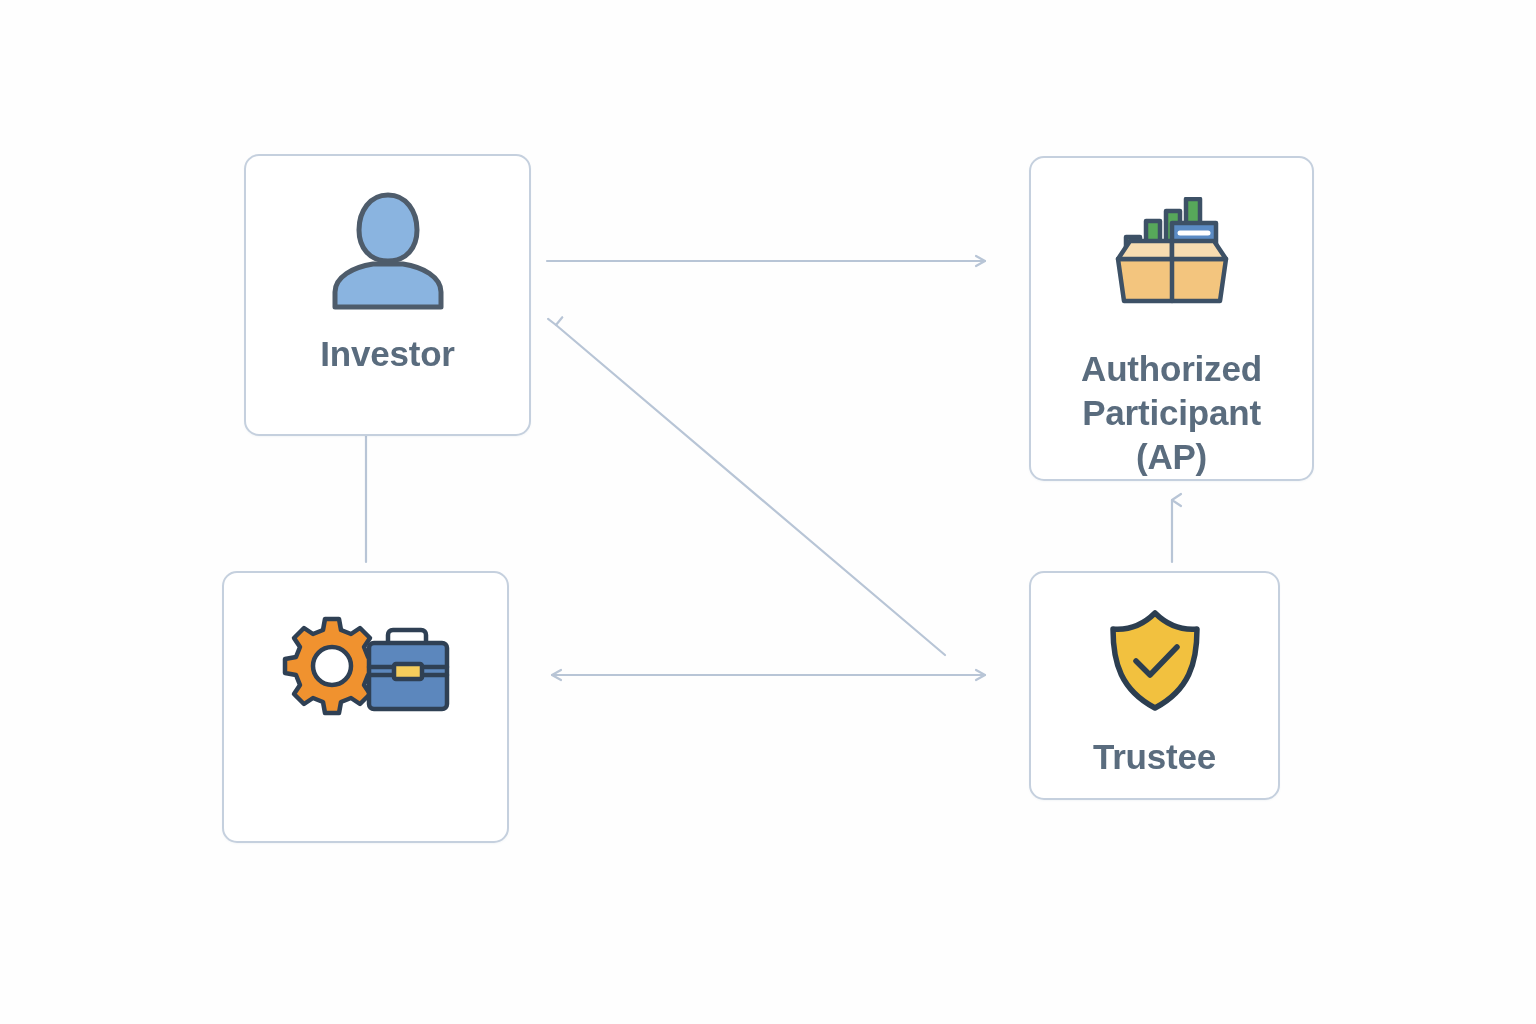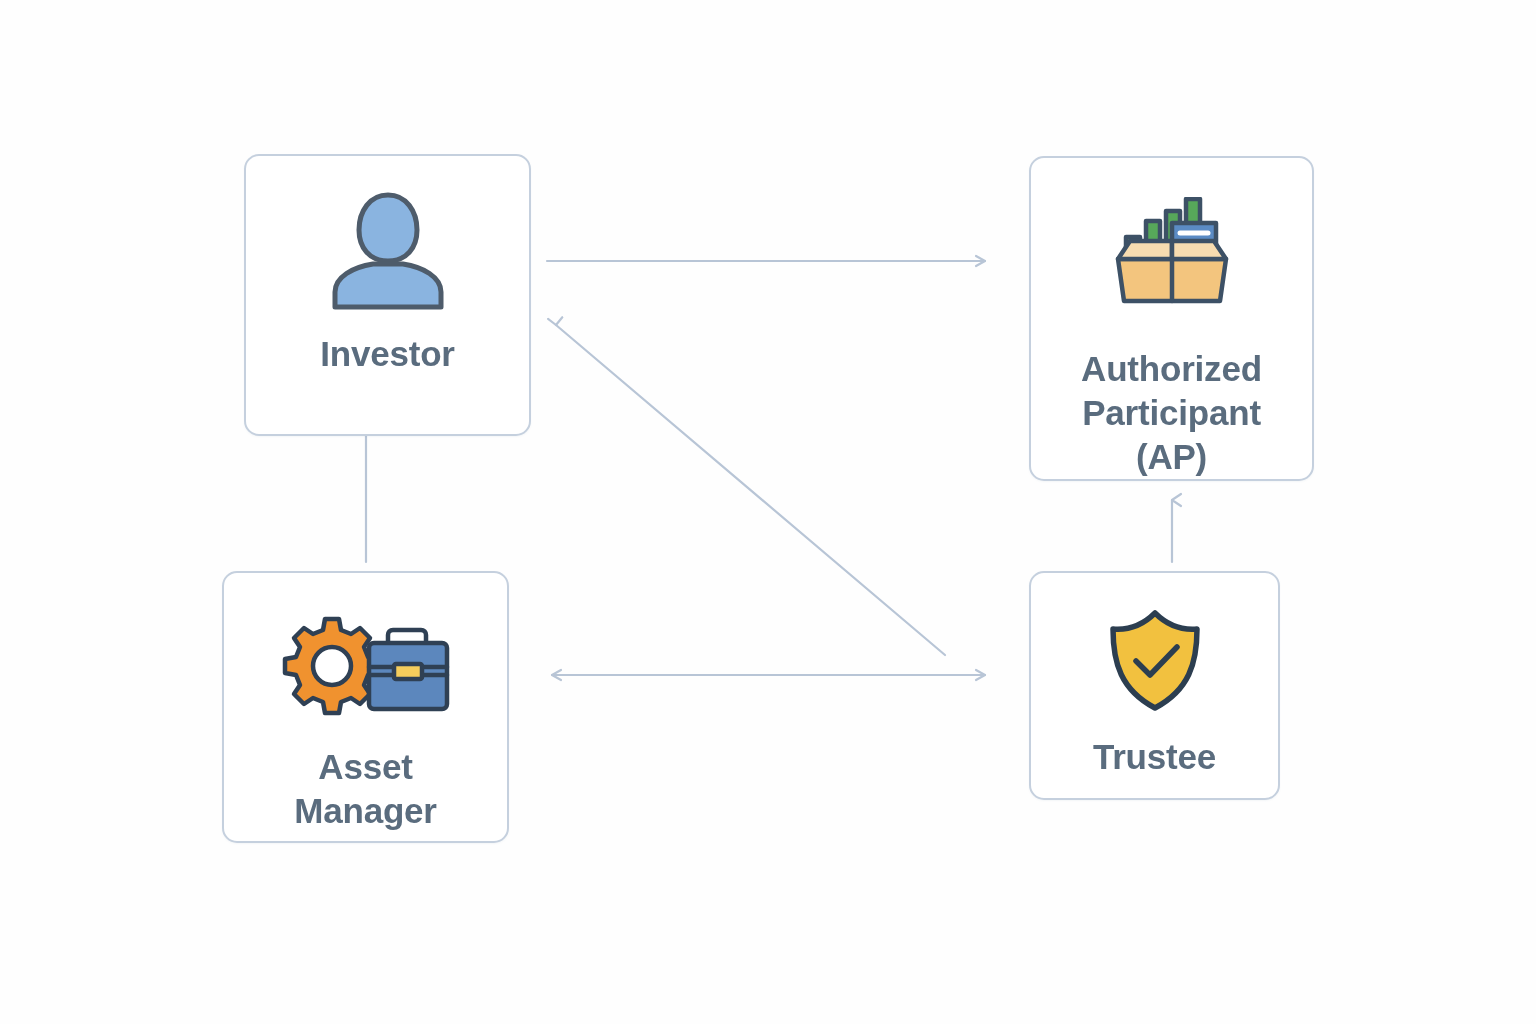--- a/index.html
+++ b/index.html
@@ -178,24 +178,20 @@
 
           <path d="M107 30 L107 22 C107 19 109 17 112 17 L140 17 C143 17 145 19 145 22 L145 30" fill="none"></path>
 
           <rect x="88" y="30" width="78" height="66" rx="5" fill="#5c87bd"></rect>
           <line x1="88" y1="54" x2="166" y2="54"></line>
           <line x1="88" y1="62" x2="166" y2="62"></line>
           <rect x="113" y="51" width="28" height="15" rx="2" fill="#f5cd5c"></rect>
         </g>
       </svg>
     </div>
-    <div class="node-label">
-      <span>Asset</span><br>
-      <span>Manager</span>
-    </div>
   </div>
 
   <div class="node" id="node-trustee">
     <div class="node-icon">
       <svg width="96" height="105" viewBox="0 0 96 105" xmlns="http://www.w3.org/2000/svg">
         <g stroke="#2c3e50" stroke-width="5.5" stroke-linejoin="round" stroke-linecap="round">
           <path fill="#f2c13f" d="
             M48 5 C 62 19 78 22 90 21 C 90 55 82 82 48 100
             C 14 82 6 55 6 21 C 18 22 34 19 48 5 Z"></path>
           <path fill="none" d="M29 53 L43 67 L70 39"></path>

